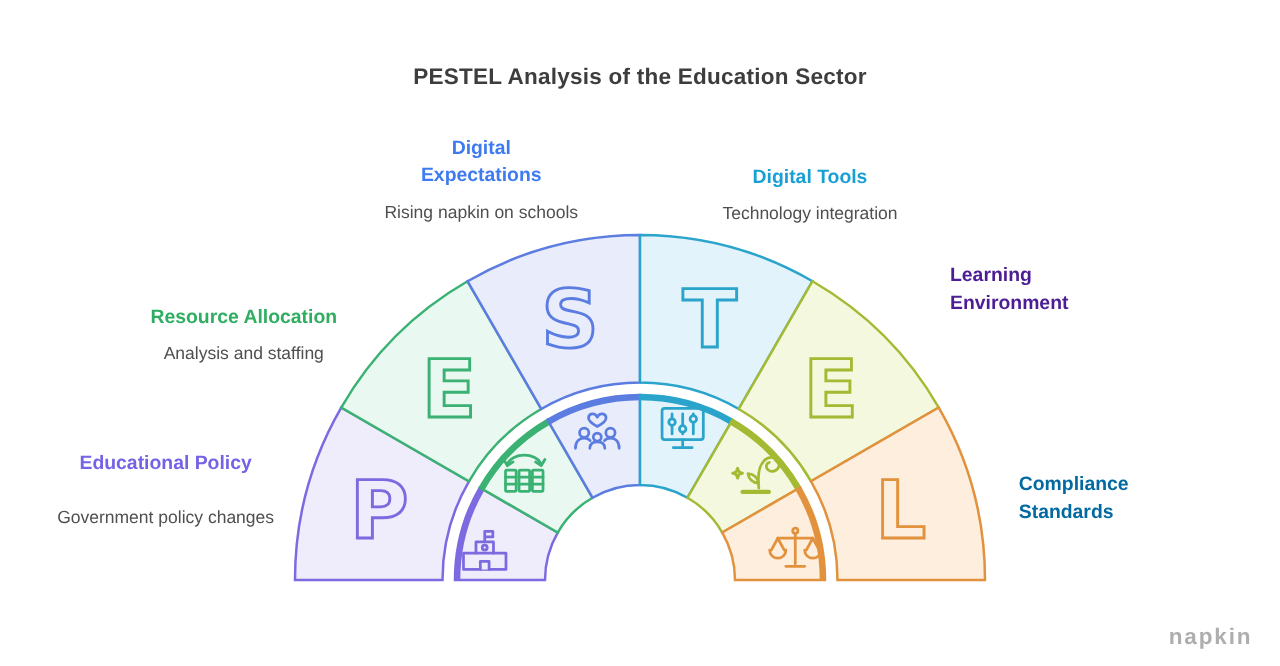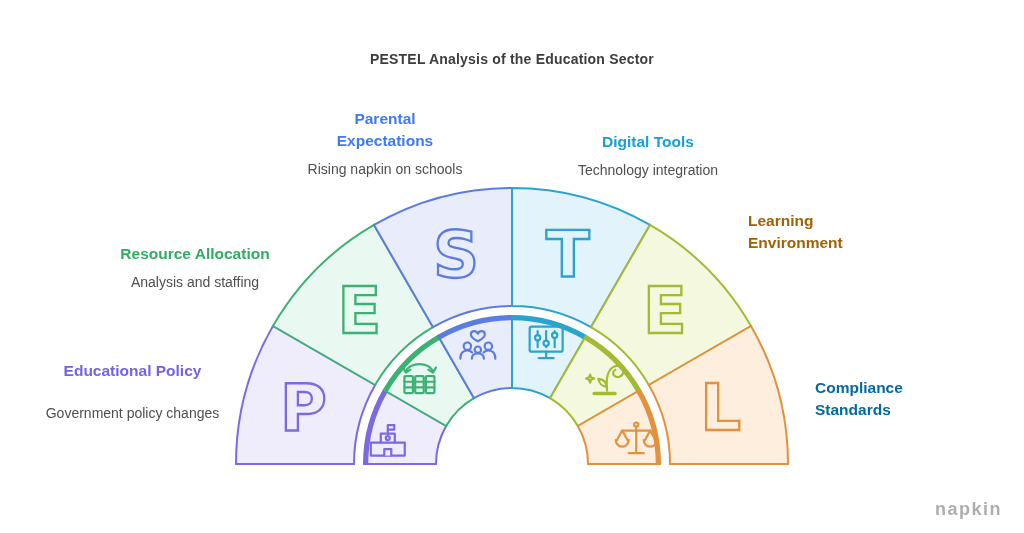--- a/index.html
+++ b/index.html
@@ -2,21 +2,21 @@
 <html><head>
 <meta charset="utf-8">
 <style>
   html,body{margin:0;padding:0;}
   body{
     width:1024px;height:533px;position:relative;overflow:hidden;
     background:#ffffff;font-family:"Liberation Sans",sans-serif;
   }
   .title{
     position:absolute;top:51px;left:0;width:1024px;margin:0;
-    text-align:center;font-size:14px;font-weight:bold;color:#3d3d3d;
+    text-align:center;font-size:18px;font-weight:bold;color:#3d3d3d;
     letter-spacing:.2px;
   }
   #wheel{position:absolute;left:0;top:0;}
   .label{position:absolute;}
   .label.center{text-align:center;}
   .label-title{font-size:15.5px;font-weight:bold;line-height:22px;}
   .label.center .label-title{margin:0 auto;}
   .label-subtitle{font-size:14px;color:#4f4f4f;line-height:20px;margin-top:7px;}
   .label-subtitle.mt-lg{margin-top:21px;}
   .watermark{
@@ -100,36 +100,36 @@
       <path d="M10 17 H38"></path>
       <path d="M10 17 L4.8 26.5 M10 17 L15.2 26.5"></path>
       <path d="M3.5 26.5 A6.5 6.5 0 0 0 16.5 26.5"></path>
       <path d="M38 17 L32.8 26.5 M38 17 L43.2 26.5"></path>
       <path d="M31.5 26.5 A6.5 6.5 0 0 0 44.5 26.5"></path>
       <path d="M16.5 39.5 H31.5"></path>
     </g>
   </svg>
 
 <div class="label center" style="left:285px;top:108px;width:200px;">
-  <div class="label-title" style="max-width: 130px; color: rgb(62, 123, 240);">Parental Expectations</div>
+  <div class="label-title" style="max-width: 130px; color: rgb(62, 123, 240);">Digital Expectations</div>
   <div class="label-subtitle">Rising napkin on schools</div>
 </div>
 
 <div class="label center" style="left:543px;top:131px;width:210px;">
   <div class="label-title" style="color: rgb(24, 159, 212);">Digital Tools</div>
   <div class="label-subtitle">Technology integration</div>
 </div>
 
 <div class="label center" style="left:85px;top:243px;width:220px;">
   <div class="label-title" style="color: rgb(47, 174, 98);">Resource Allocation</div>
   <div class="label-subtitle">Analysis and staffing</div>
 </div>
 
 <div class="label" style="left:748px;top:210px;width:150px;">
-  <div class="label-title" style="max-width: 125px; color: #a16207;">Learning Environment</div>
+  <div class="label-title" style="max-width: 125px; color: #4c1d95; margin-left: 12px;">Learning Environment</div>
 </div>
 
 <div class="label center" style="left:25px;top:360px;width:215px;">
   <div class="label-title" style="color: rgb(116, 99, 230);">Educational Policy</div>
   <div class="label-subtitle mt-lg">Government policy changes</div>
 </div>
 
 <div class="label" style="left:815px;top:377px;width:195px;">
   <div class="label-title" style="max-width: 118px; color: #0369a1;">Compliance Standards</div>
 </div>

